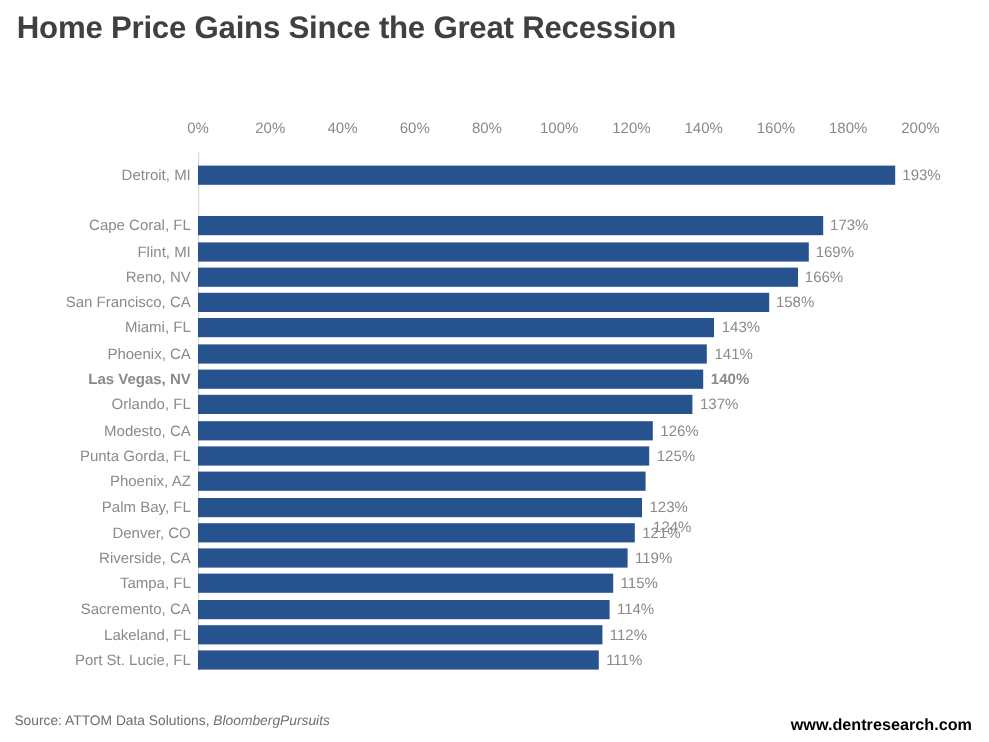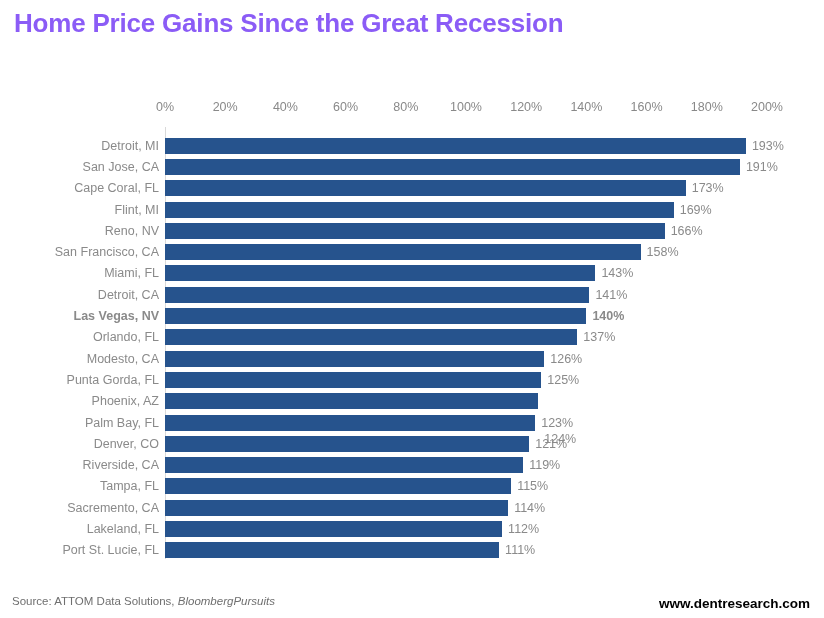--- a/index.html
+++ b/index.html
@@ -16,21 +16,21 @@
     overflow: hidden;
   }
 
   
   #chart-title {
     position: absolute;
     left: 14px;
     top: 8px;
     font-size: 26px;
     font-weight: bold;
-    color: #8b5cf6;
+    color: #404040;
     letter-spacing: -0.2px;
     white-space: nowrap;
   }
 
   
   #chart-area {
     position: absolute;
     left: 0;
     top: 100px;
     width: 824px;
@@ -148,25 +148,20 @@
       <div class="x-tick" style="left: 767px;">200%</div>
     </div>
 
   <div id="plot">
     <div id="axis-line"></div>
   <div class="bar-row" style="top: 8px;">
         <div class="cat-label">Detroit, MI</div>
         <div class="bar" style="width: 580.93px; background: rgb(38, 83, 141);"></div>
         <div class="bar-value" style="left: 751.93px;">193%</div>
       </div>
-      <div class="bar-row" style="top: 29.3px;">
-        <div class="cat-label">San Jose, CA</div>
-        <div class="bar" style="width: 574.91px; background: rgb(38, 83, 141);"></div>
-        <div class="bar-value" style="left: 745.91px;">191%</div>
-      </div>
       <div class="bar-row" style="top: 50.6px;">
         <div class="cat-label">Cape Coral, FL</div>
         <div class="bar" style="width: 520.73px; background: rgb(38, 83, 141);"></div>
         <div class="bar-value" style="left: 691.73px;">173%</div>
       </div>
       <div class="bar-row" style="top: 71.9px;">
         <div class="cat-label">Flint, MI</div>
         <div class="bar" style="width: 508.69px; background: rgb(38, 83, 141);"></div>
         <div class="bar-value" style="left: 679.69px;">169%</div>
       </div>
@@ -179,21 +174,21 @@
         <div class="cat-label">San Francisco, CA</div>
         <div class="bar" style="width: 475.58px; background: rgb(38, 83, 141);"></div>
         <div class="bar-value" style="left: 646.58px;">158%</div>
       </div>
       <div class="bar-row" style="top: 135.8px;">
         <div class="cat-label">Miami, FL</div>
         <div class="bar" style="width: 430.43px; background: rgb(38, 83, 141);"></div>
         <div class="bar-value" style="left: 601.43px;">143%</div>
       </div>
       <div class="bar-row" style="top: 157.1px;">
-        <div class="cat-label">Detroit, CA</div>
+        <div class="cat-label">Phoenix, CA</div>
         <div class="bar" style="width: 424.41px; background: rgb(38, 83, 141);"></div>
         <div class="bar-value" style="left: 595.41px;">141%</div>
       </div>
       <div class="bar-row" style="top: 178.4px; font-weight: bold;">
         <div class="cat-label">Las Vegas, NV</div>
         <div class="bar" style="width: 421.4px; background: rgb(38, 83, 141);"></div>
         <div class="bar-value" style="left: 592.4px;">140%</div>
       </div>
       <div class="bar-row" style="top: 199.7px; padding-left: 13px;">
         <div class="cat-label">Orlando, FL</div>

